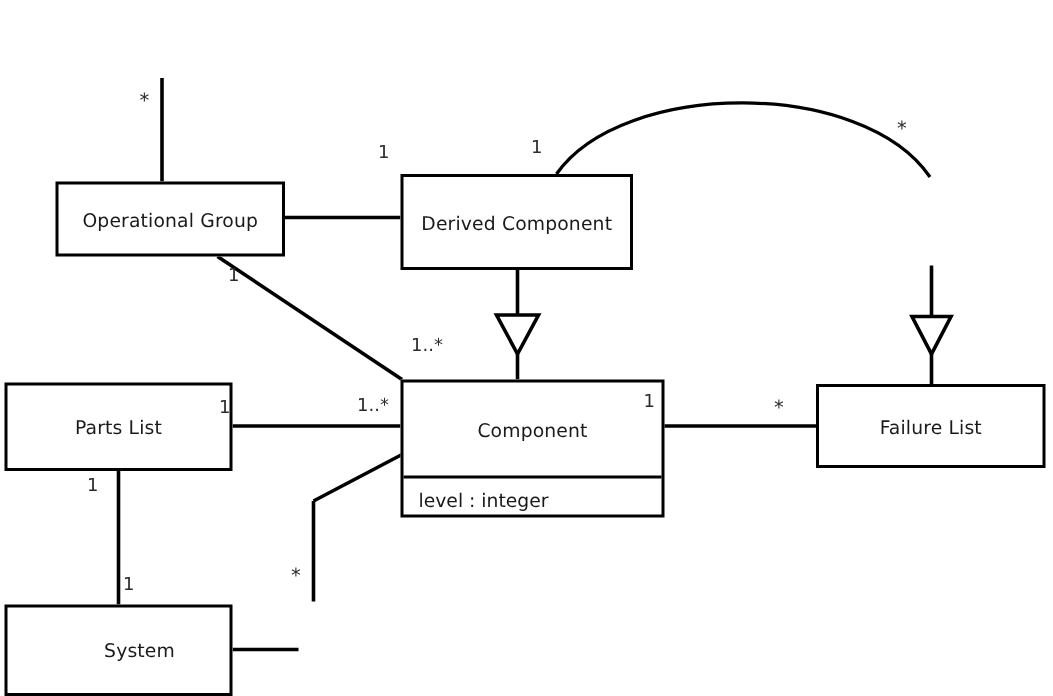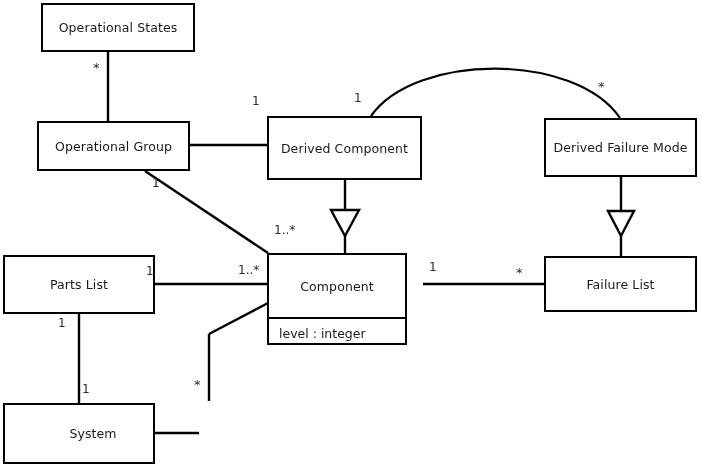--- a/index.html
+++ b/index.html
@@ -100,51 +100,41 @@
     <line x1="79" y1="314" x2="79" y2="403" stroke="#000000" stroke-width="2.4"></line>
 
     <line x1="423" y1="284" x2="544" y2="284" stroke="#000000" stroke-width="2.4"></line>
 
     <line x1="268" y1="303" x2="209" y2="334" stroke="#000000" stroke-width="2.4"></line>
     <line x1="209" y1="334" x2="209" y2="401" stroke="#000000" stroke-width="2.4"></line>
 
     <line x1="155" y1="433" x2="199" y2="433" stroke="#000000" stroke-width="2.4"></line>
   </svg>
 
-  <div class="uml-class" style="left:41px; top:3px; width:154px; height:49px;">
-    <div class="uml-name-compartment">
-      <span class="uml-label">Operational States</span>
-    </div>
-  </div>
 
   <div class="uml-class" style="left:37px; top:121px; width:153px; height:50px;">
     <div class="uml-name-compartment">
       <span class="uml-label">Operational Group</span>
     </div>
   </div>
 
   <div class="uml-class" style="left:267px; top:116px; width:155px; height:64px;">
     <div class="uml-name-compartment">
       <span class="uml-label">Derived Component</span>
     </div>
   </div>
 
-  <div class="uml-class" style="left:544px; top:118px; width:153px; height:59px;">
-    <div class="uml-name-compartment">
-      <span class="uml-label">Derived Failure Mode</span>
-    </div>
-  </div>
 
   <div class="uml-class" style="left:3px; top:255px; width:152px; height:59px;">
     <div class="uml-name-compartment">
       <span class="uml-label">Parts List</span>
     </div>
   </div>
 
-  <div class="uml-class has-attrs" style="left:267px; top:253px; width:140px; height:92px;">
+  <div class="uml-class has-attrs" style="left:267px; top:253px; width:176px; height:92px;">
     <div class="uml-name-compartment" style="height:62px;">
       <span class="uml-label">Component</span>
     </div>
     <div class="uml-attr-compartment">
       <span class="uml-attr-text">level : integer</span>
     </div>
   </div>
 
   <div class="uml-class" style="left:544px; top:256px; width:153px; height:56px;">
     <div class="uml-name-compartment">

